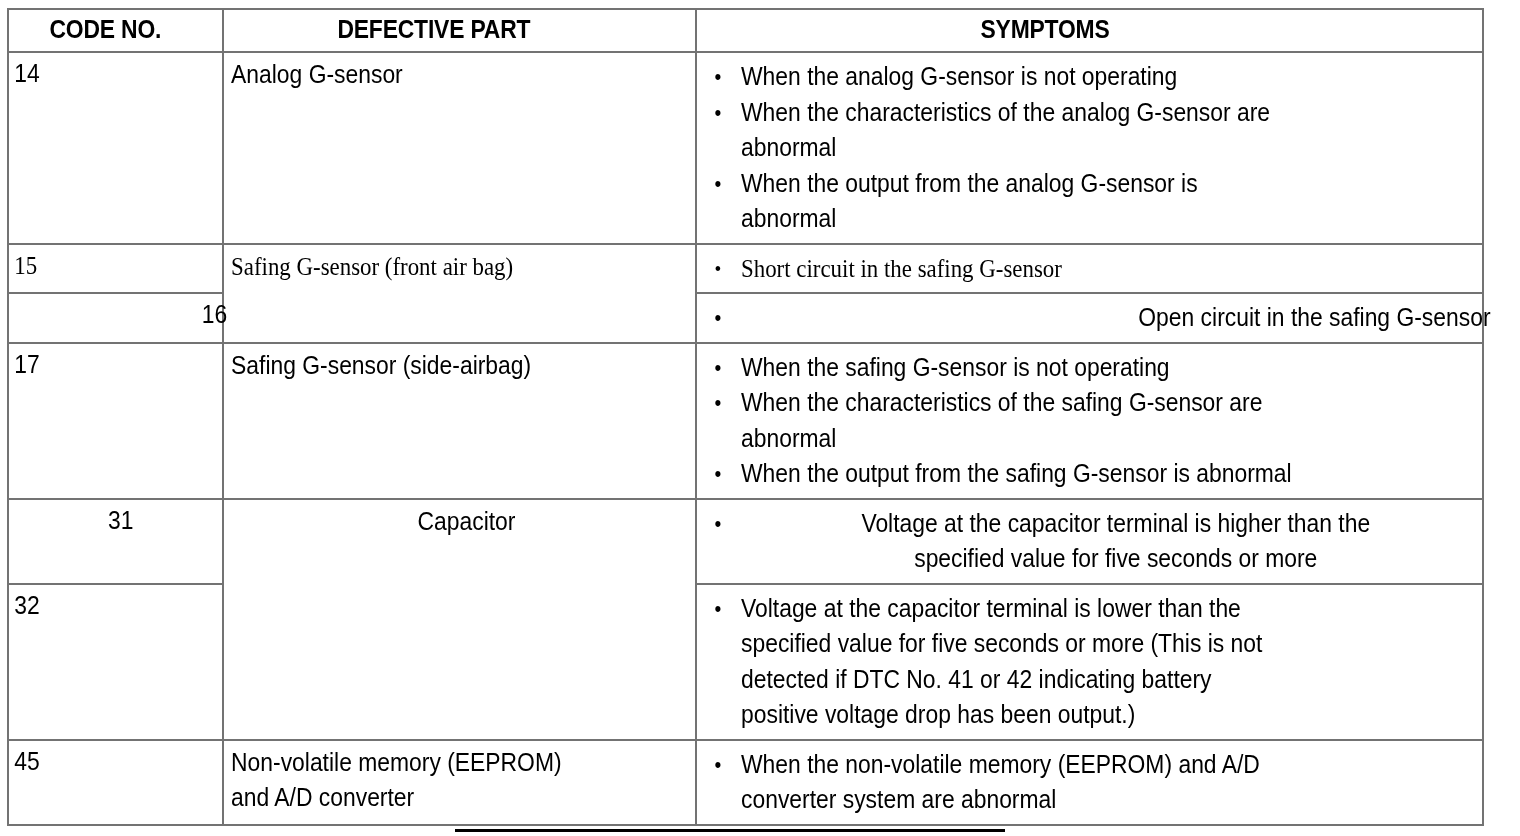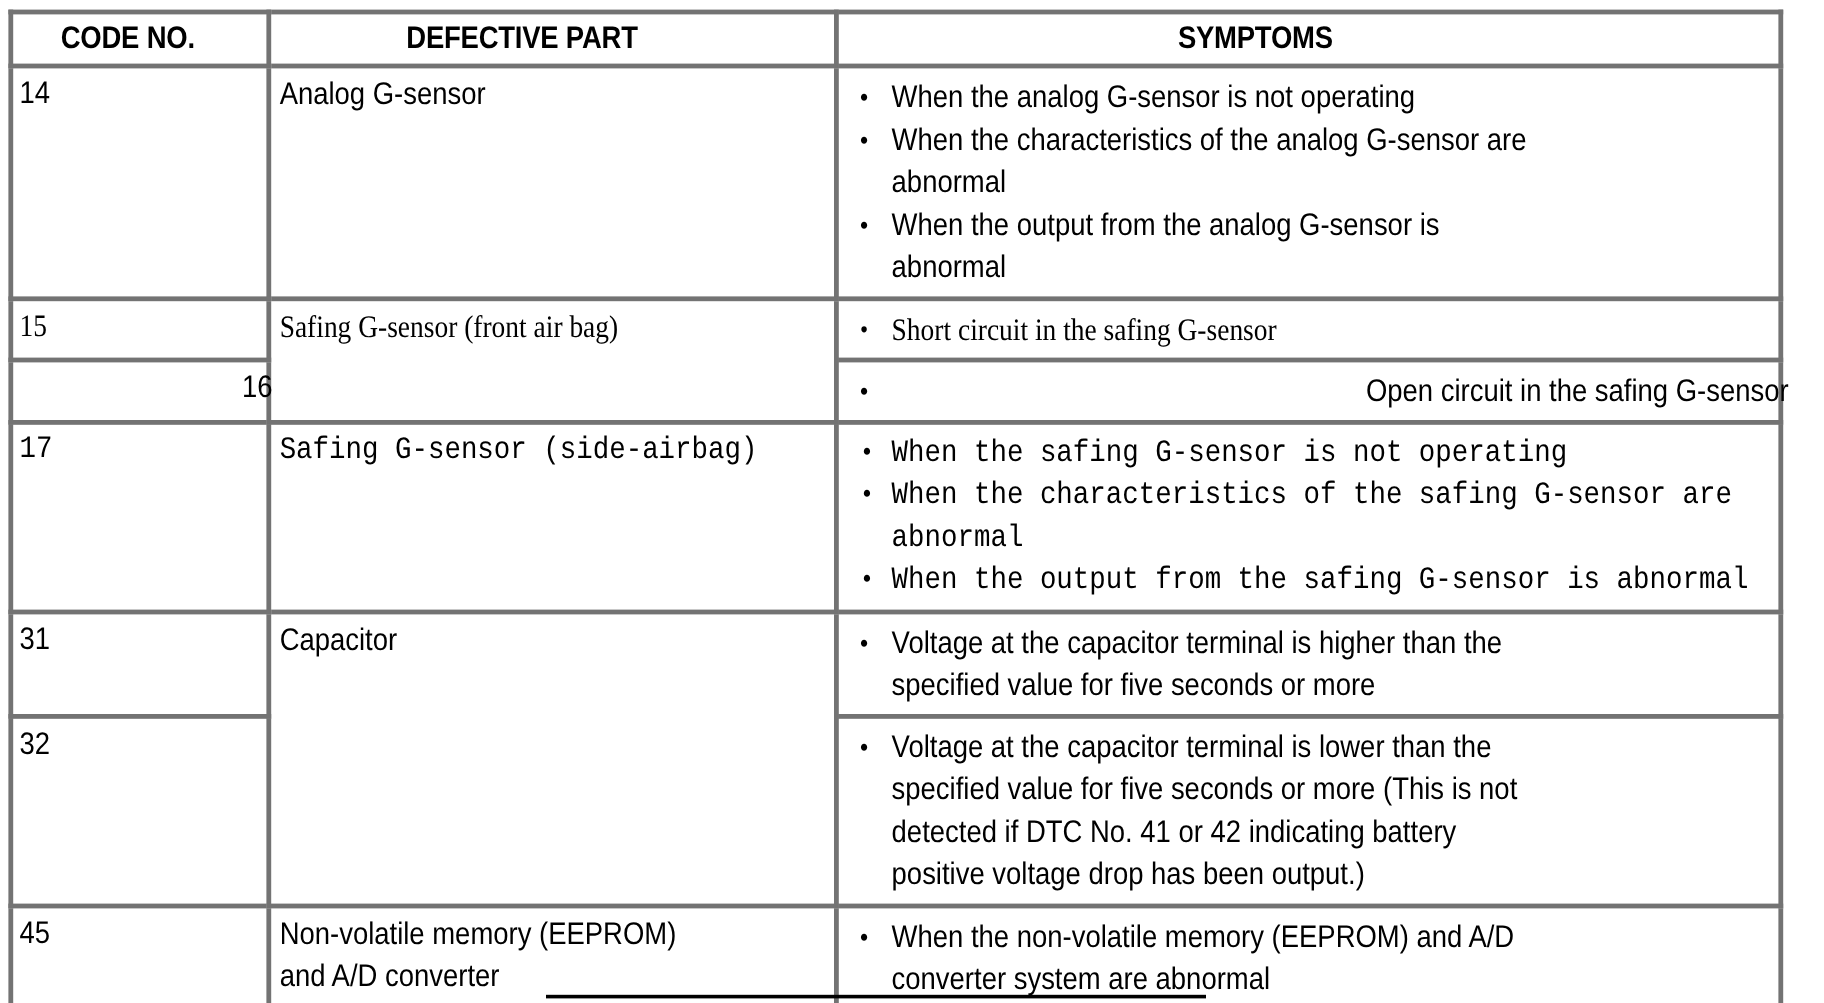--- a/index.html
+++ b/index.html
@@ -19,21 +19,21 @@
   #dtc-table {
     position: absolute;
     left: 7px;
     top: 8px;
     width: 1475px;
     border-collapse: collapse;
     table-layout: fixed;
   }
 
   #dtc-table td, #dtc-table th {
-    border: 4px solid #737373;
+    border: 2px solid #737373;
     vertical-align: top;
     padding: 0;
     background: #ffffff;
   }
 
   .col-code  { width: 215px; }
   .col-part  { width: 473px; }
   .col-symp  { width: 787px; }
 
   
@@ -91,22 +91,22 @@
     left: 10px;
     top: 0;
     font-size: 22px;
     line-height: 35.5px;
   }
 
   
   .r14 { height: 166px; }
   .r15 { height: 46px; font-family: Liberation Serif, serif; }
   .r16 { height: 46px; text-align: right; }
-  .r17 { height: 152px; font-family: Liberation Mono, monospace; }
-  .r31 { height: 85px; }
+  .r17 { height: 152px; }
+  .r31 { height: 85px; text-align: center; }
   .r32 { height: 153px; }
   .r45 { height: 84px; }
 
   
   #bottom-rule {
     position: absolute;
     left: 455px;
     top: 829px;
     width: 550px;
     height: 3px;

